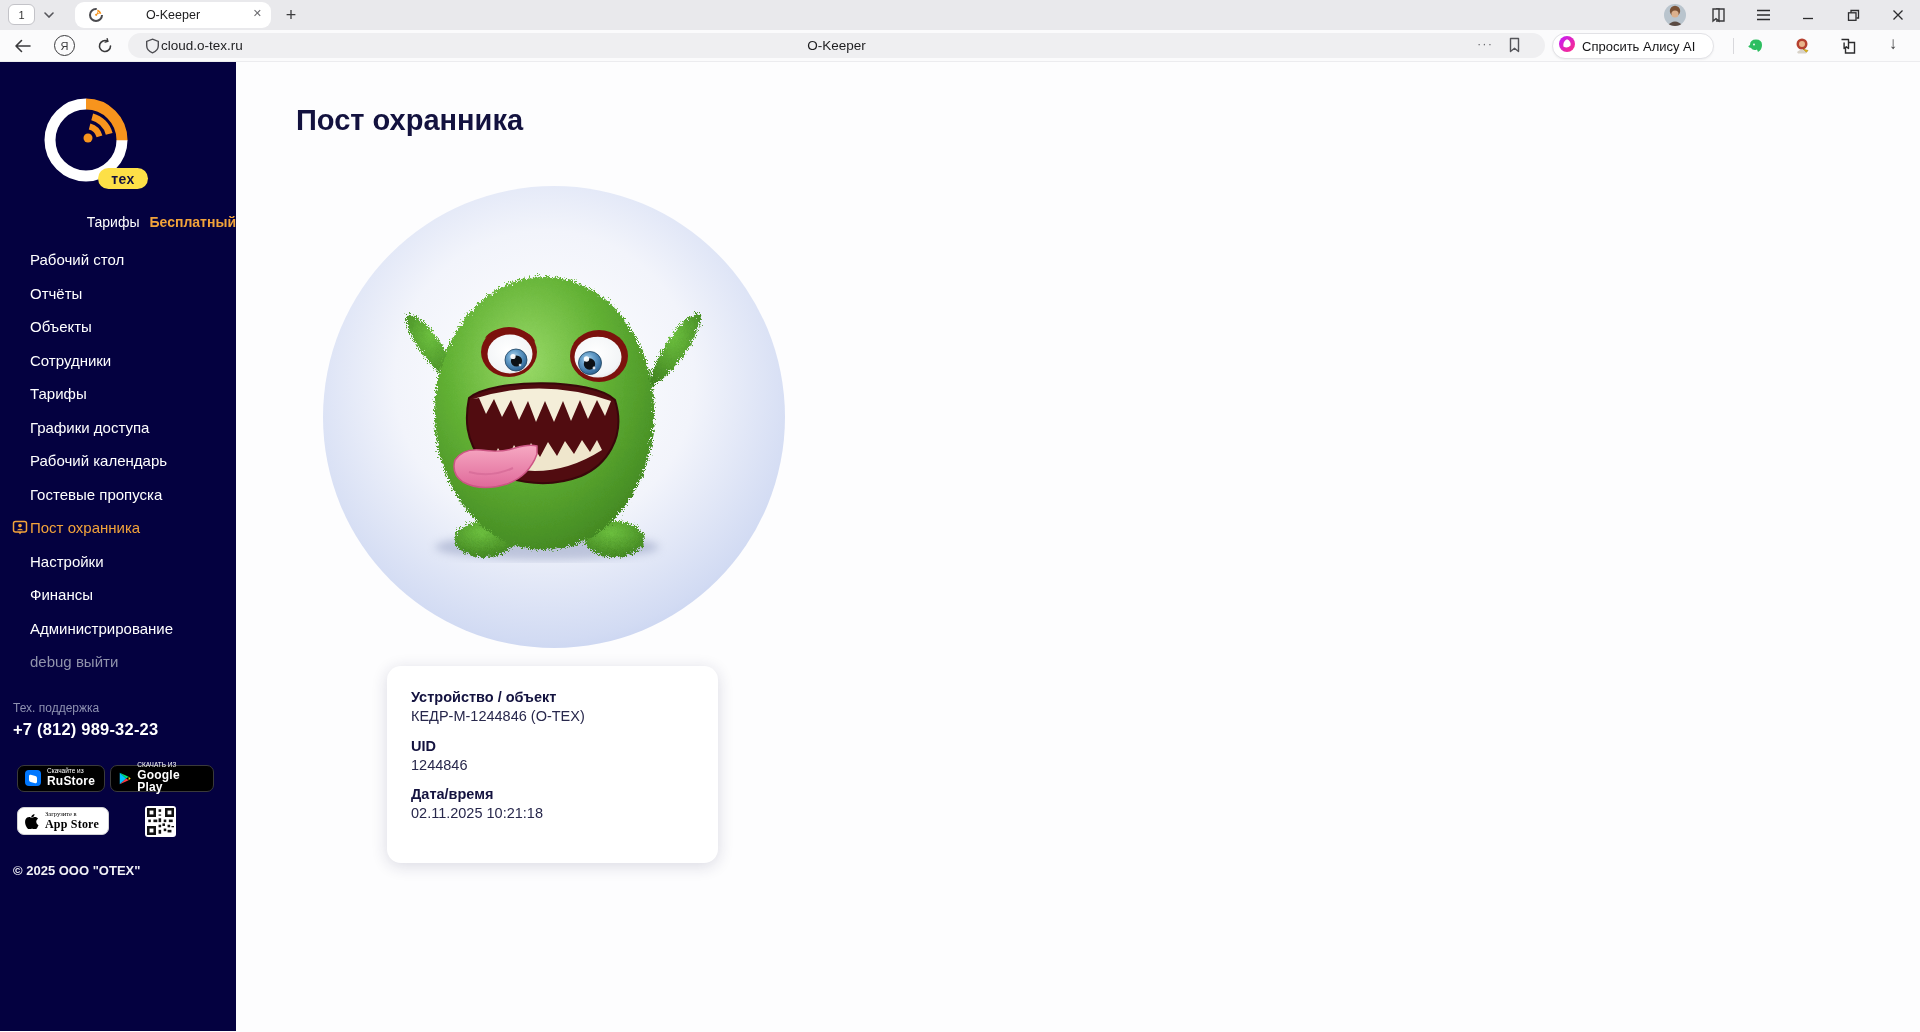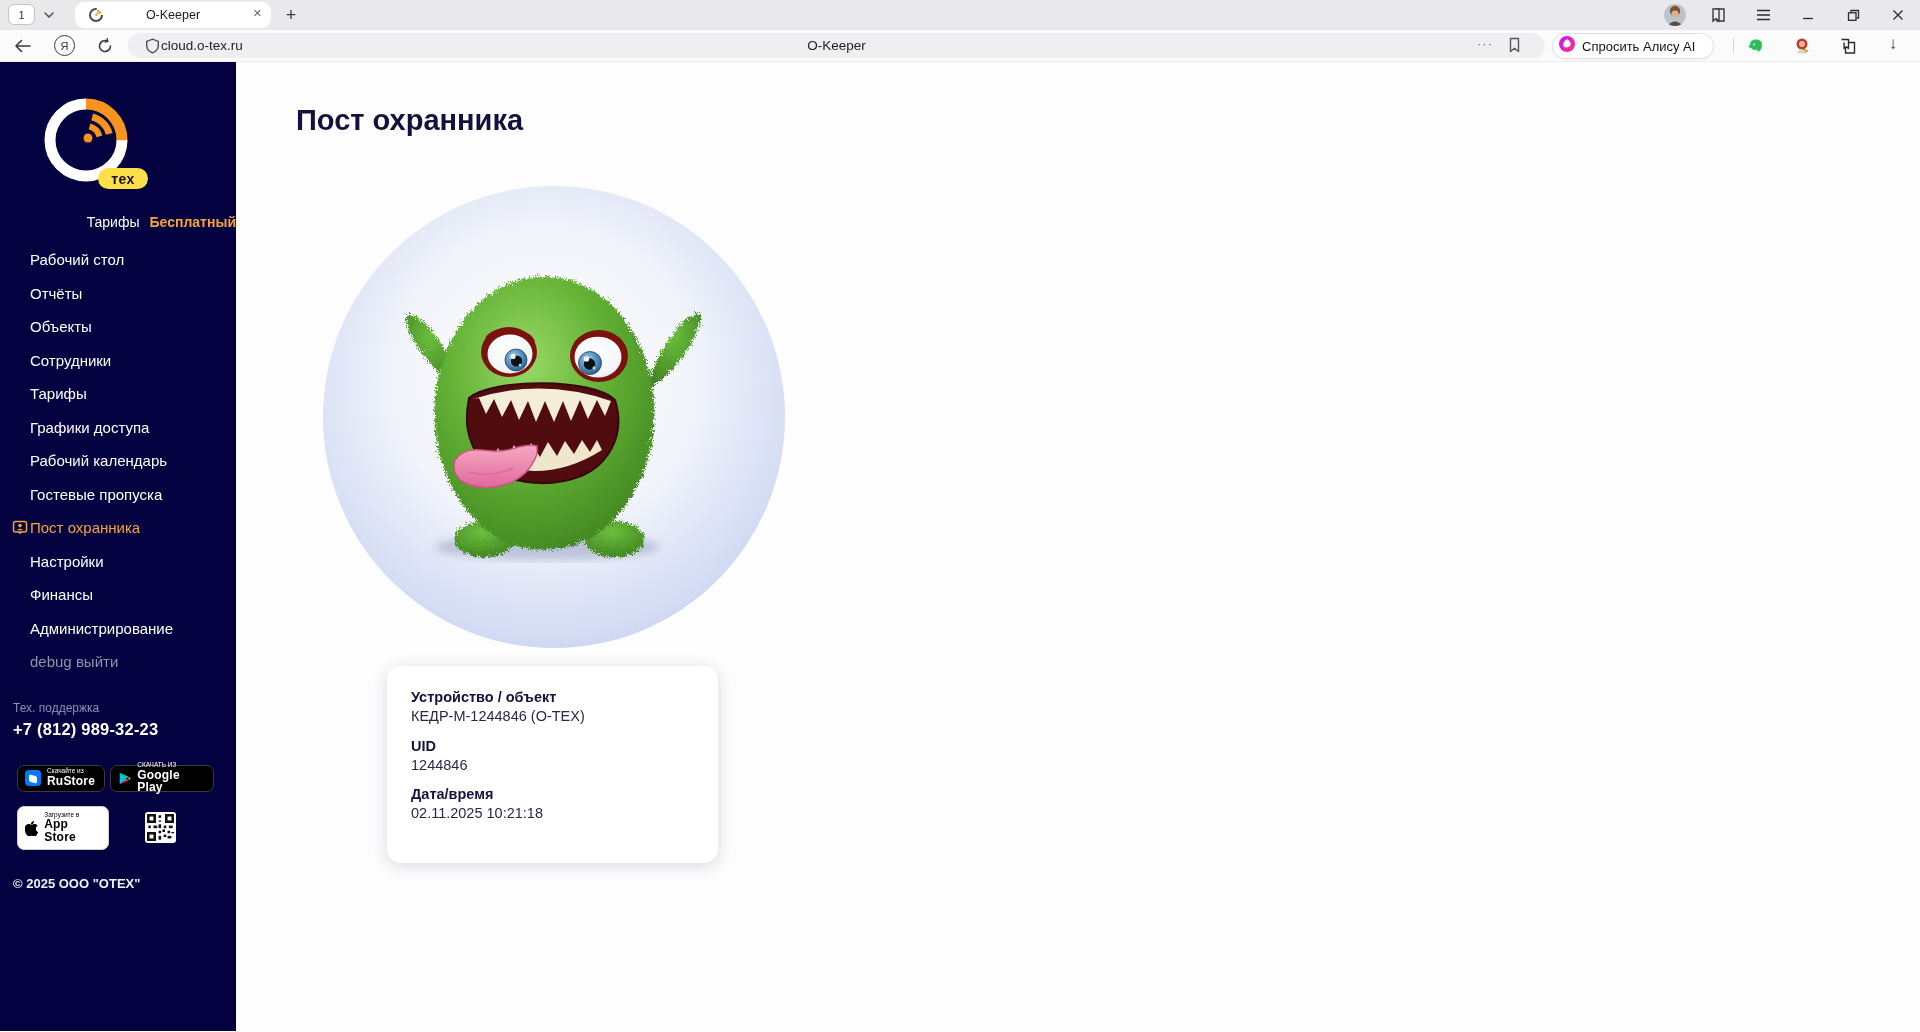--- a/index.html
+++ b/index.html
@@ -67,21 +67,21 @@
 
   .support { margin:22px 0 0 13px; }
   .support-label { font-size:12px; color:#8e91b0; }
   .support-phone { margin-top:5px; font-size:16.5px; font-weight:bold; letter-spacing:.2px; }
 
   .badges { margin:26px 0 0 17px; width:205px; }
   .badge-row { display:flex; align-items:center; }
   .badge-row + .badge-row { margin-top:14px; }
   .store-badge { border-radius:7px; display:flex; align-items:center; padding:0 8px 0 7px; gap:6px; height:27px; }
   .badge-dark { background:#000; color:#fff; border:1px solid #3a3a3a; }
-  .badge-light { background:#fff; color:#000; border:1px solid #d0d0d4; height:44px; }
+  .badge-light { background:#fff; color:#000; border:1px solid #d0d0d4; height:28px;font-family:Liberation Serif, serif; }
   .badge-rustore { width:88px; }
   .badge-gplay { width:104px; margin-left:5px; }
   .badge-appstore { width:92px; }
   .badge-txt { display:flex; flex-direction:column; line-height:1.05; }
   .badge-small { font-size:6.5px; }
   .badge-big { font-size:12px; font-weight:bold; letter-spacing:.2px; }
   .qr-box { width:31px; height:31px; background:#fff; border-radius:3px; margin-left:36px;
     display:flex; align-items:center; justify-content:center; }
 
   .copyright { margin:26px 0 0 13px; font-size:13px; font-weight:600; color:#f2f2f7; }

